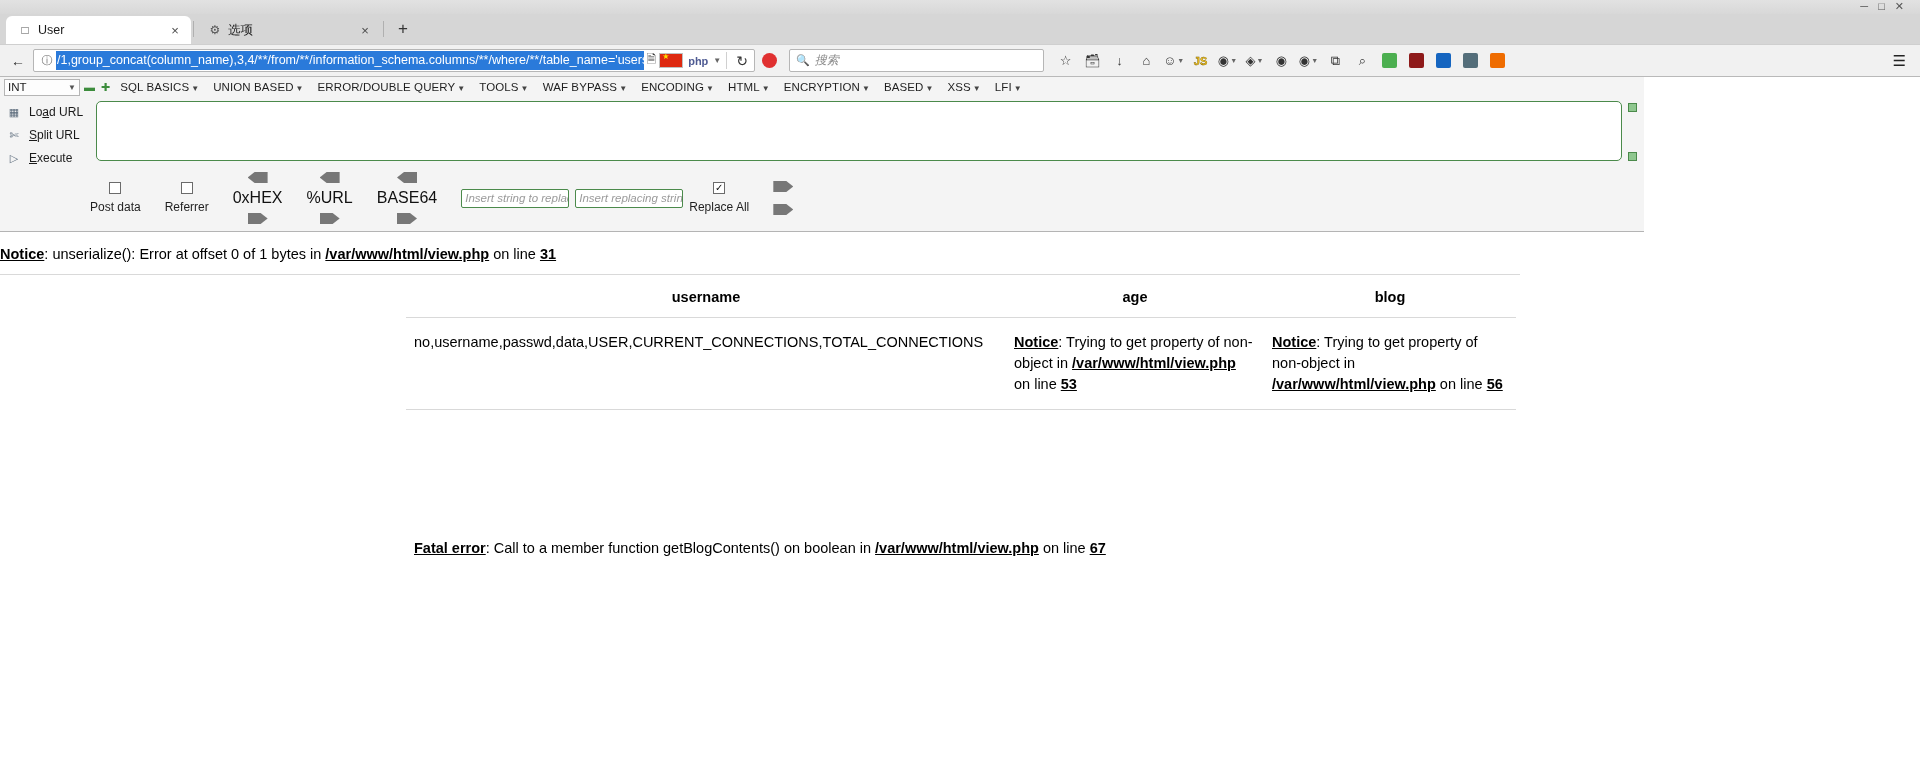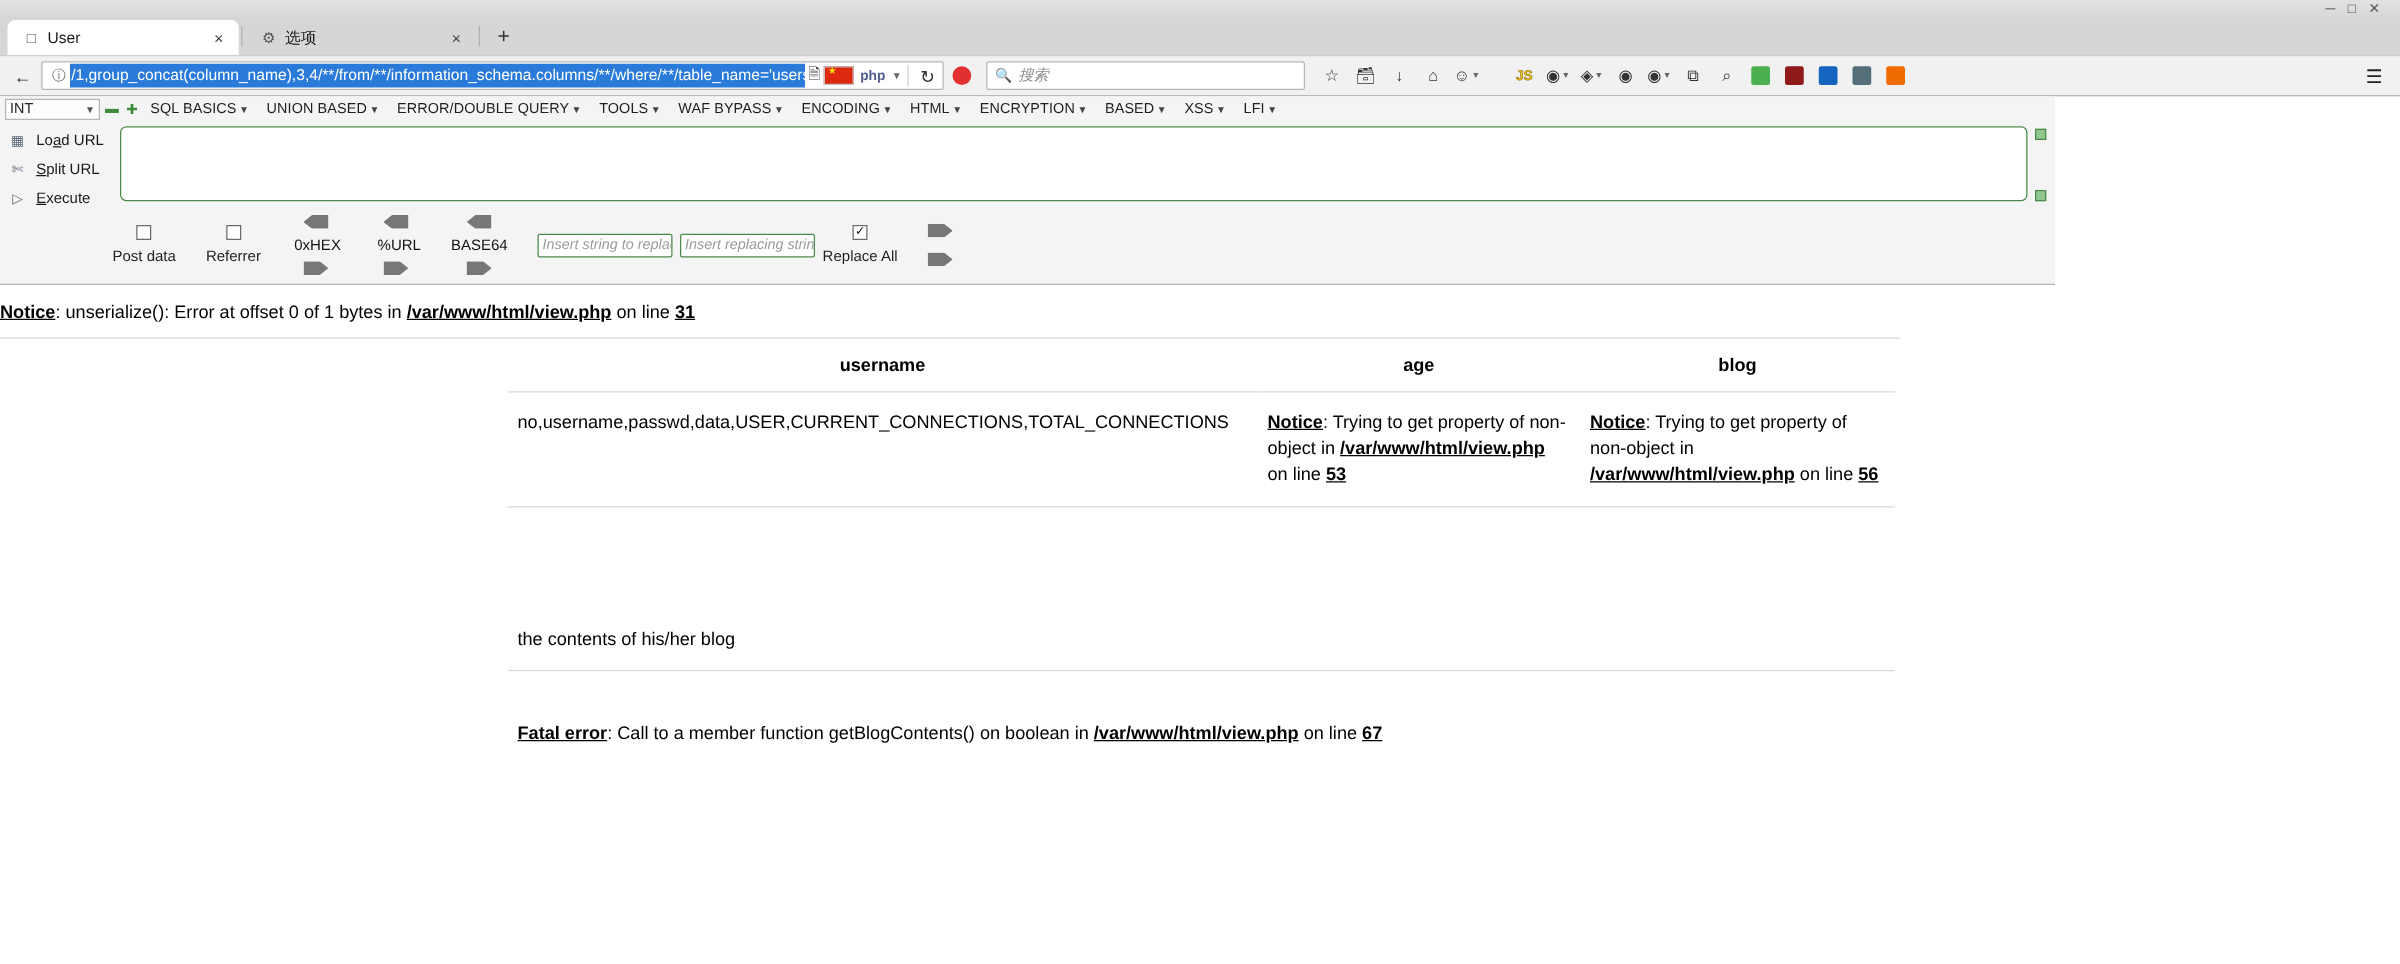--- a/index.html
+++ b/index.html
@@ -157,21 +157,21 @@
     display: flex; align-items: center; gap: 2px;
     margin-left: 6px; flex: 1 1 auto;
   }
   .ti {
     width: 25px; height: 24px;
     display: flex; align-items: center; justify-content: center;
     font-size: 13px; color: #333;
     position: relative;
   }
   .ti .sub { font-size: 7px; color: #666; margin-left: 1px; }
-  .ti-js { color: #f0c020; font-weight: bold; font-size: 11px; margin-left: 19px;
+  .ti-js { color: #f0c020; font-weight: bold; font-size: 11px;
            -webkit-text-stroke: 0.4px #7a6000; }
   .sq { width: 15px; height: 15px; border-radius: 2px; display:inline-block; }
   .sq-green  { background: #4caf50; }
   .sq-orange { background: #ef6c00; }
   .sq-blue   { background: #1565c0; }
   .sq-darkred{ background: #8e1a1a; }
   .sq-grey   { background: #546e7a; }
   .hamburger { margin-left: auto; font-size: 15px; color: #222; padding-right: 8px; }
 
   
@@ -257,21 +257,21 @@
     font-size: 10px; color: #111; line-height: 1;
     flex: 0 0 auto;
   }
   .optgrp { display: flex; align-items: center; gap: 6px; margin-right: 24px; flex-direction: column; }
   .arrow-l, .arrow-r {
     width: 20px; height: 11px; flex: 0 0 auto;
     background: #777;
   }
   .arrow-l { clip-path: polygon(0% 50%, 35% 0%, 100% 0%, 100% 100%, 35% 100%); }
   .arrow-r { clip-path: polygon(0% 0%, 65% 0%, 100% 50%, 65% 100%, 0% 100%); }
-  .convlabel { font-size: 12px; color: #111; min-width: 40px; text-align: right; }
+  .convlabel { font-size: 16px; color: #111; min-width: 40px; text-align: center; }
   .hb-input {
     width: 108px; height: 19px;
     border: 1px solid #4b8a4b; border-radius: 2px;
     background: #fff;
     font-size: 11.5px; font-style: italic; color: #9a9a9a;
     display: flex; align-items: center; padding: 0 3px;
     margin-right: 6px;
     overflow: hidden; white-space: nowrap;
   }
 
@@ -535,20 +535,19 @@
         </td>
         <td class="col-blog">
           <b>Notice</b><span>: Trying to get property of non-object in </span><b>/var/www/html/view.php</b><span> on line </span><b>56</b>
         </td>
       </tr>
     </tbody>
   </table>
 
   <div class="spacer-lg"></div>
 
-  <div class="blogtext">the contents of his/her blog</div>
 
   <div class="spacer-md"></div>
 
   <div class="fatal">
     <b>Fatal error</b><span>: Call to a member function getBlogContents() on boolean in </span><b>/var/www/html/view.php</b><span> on line </span><b>67</b>
   </div>
 </div>
 
 </body></html>

